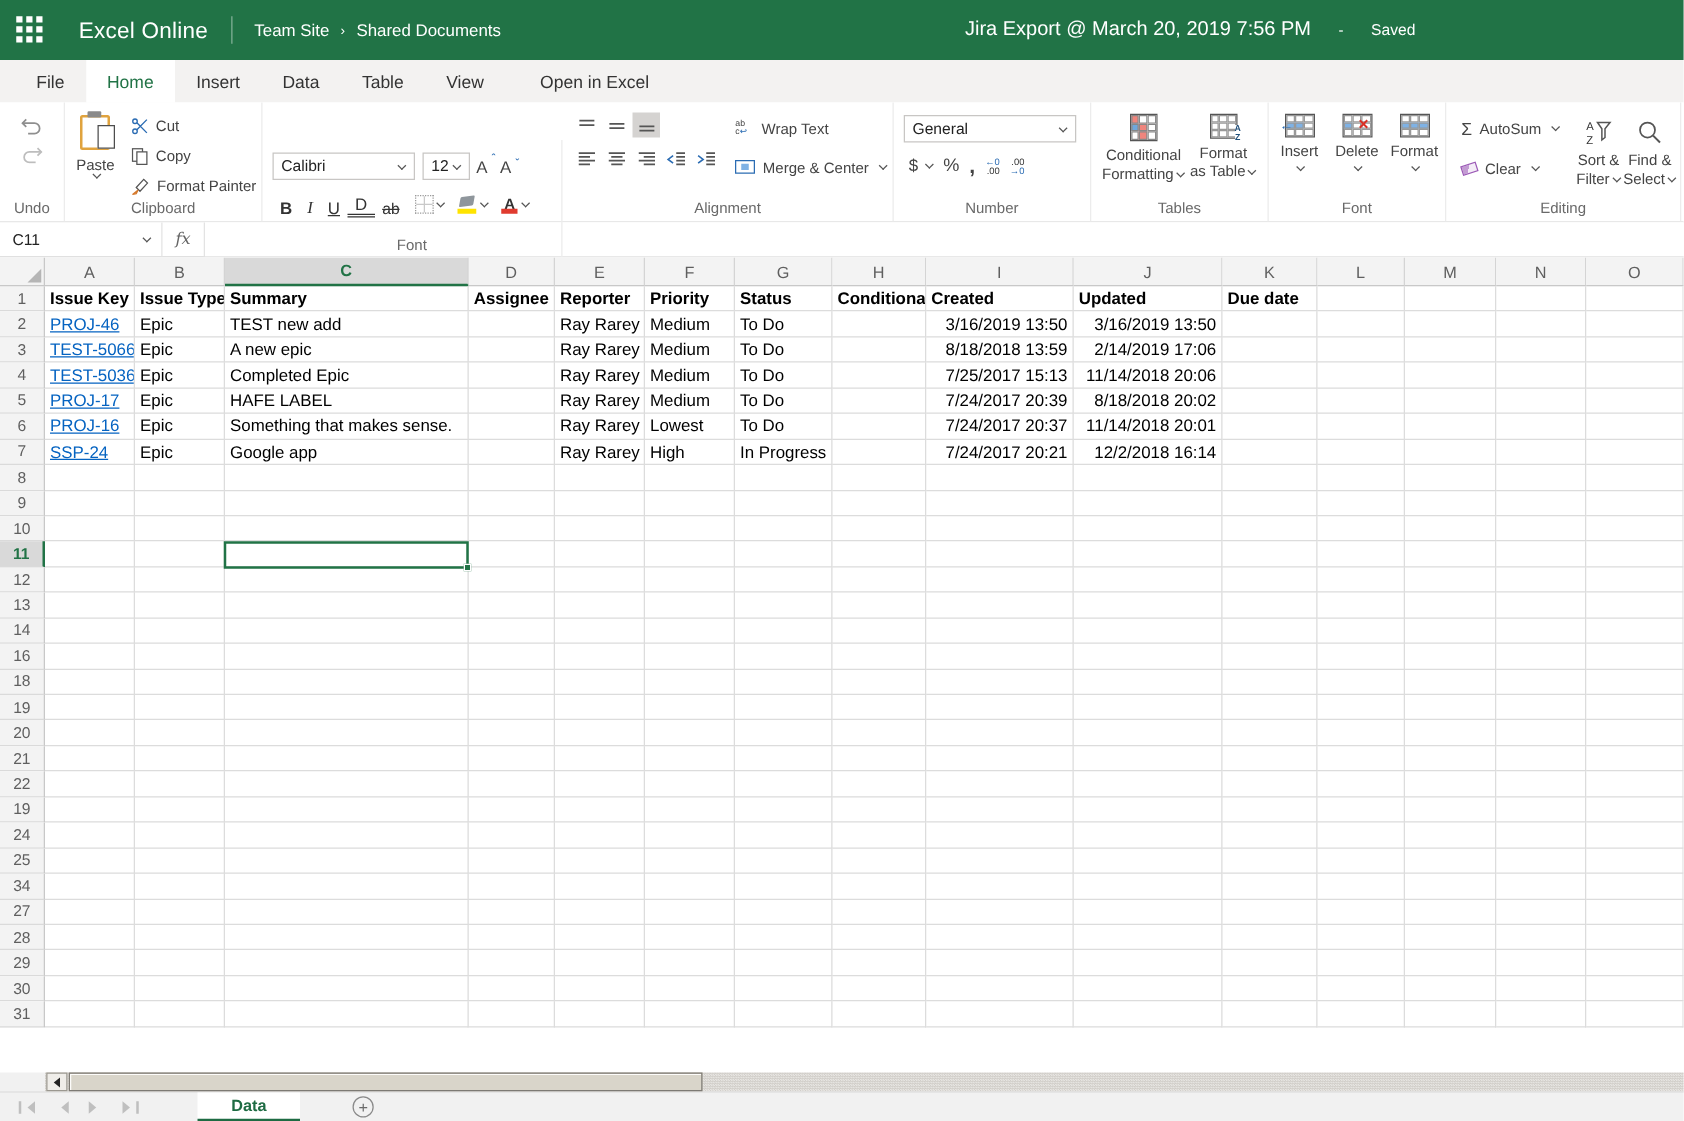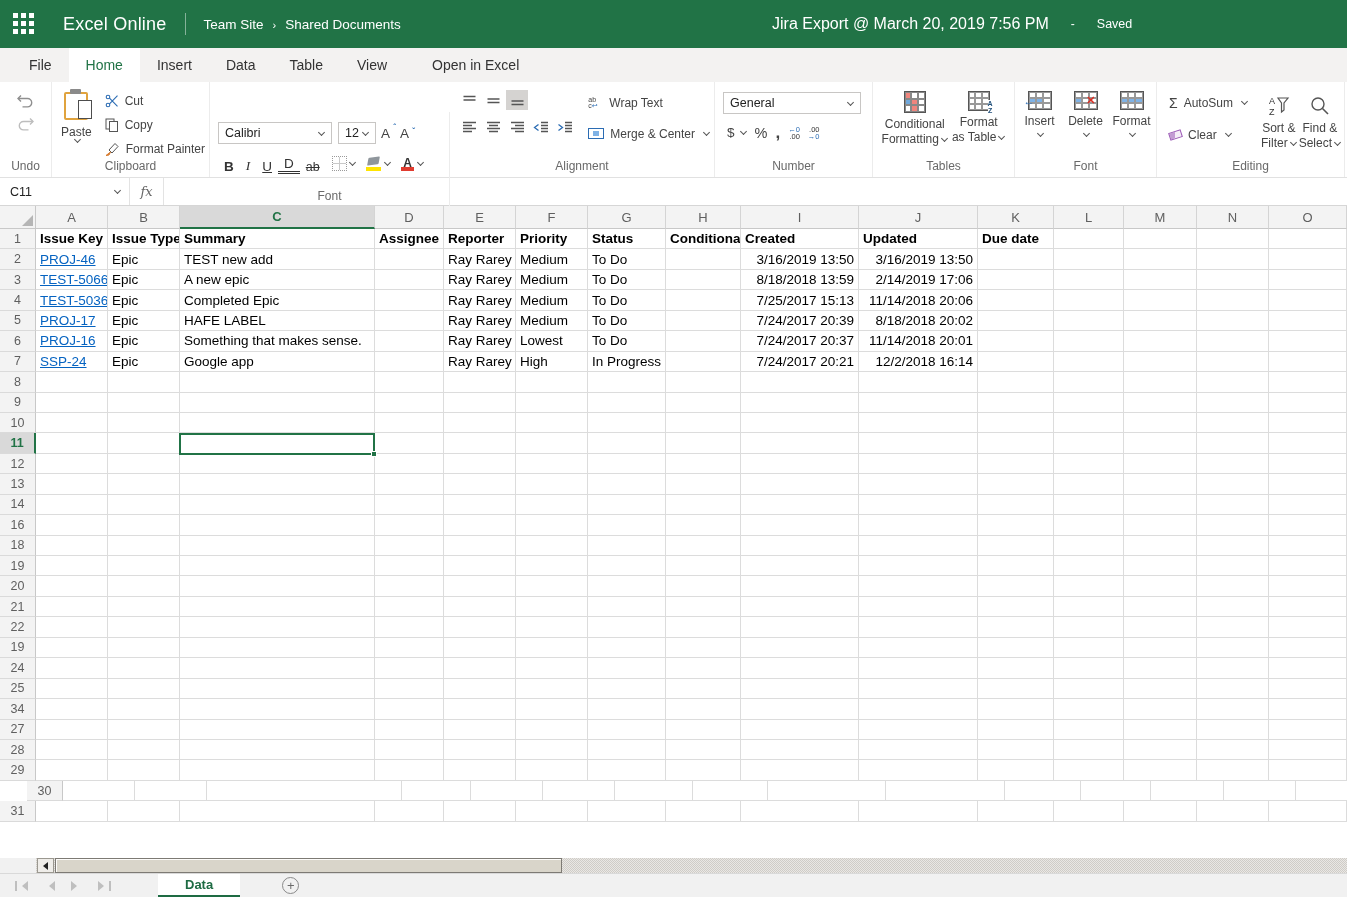--- a/index.html
+++ b/index.html
@@ -1047,21 +1047,21 @@
       <div class="cell" style="width: 78px;"></div>
       <div class="cell" style="width: 75px;"></div>
       <div class="cell" style="width: 118px;"></div>
       <div class="cell" style="width: 119px;"></div>
       <div class="cell" style="width: 76px;"></div>
       <div class="cell" style="width: 70px;"></div>
       <div class="cell" style="width: 73px;"></div>
       <div class="cell" style="width: 72px;"></div>
       <div class="cell" style="width: 78px;"></div>
     </div>
-    <div class="grid-row" style="height: 20.45px; padding-left: 27px;">
+    <div class="grid-row" style="height: 20.45px;">
       <div class="rowhead">30</div>
       <div class="cell" style="width: 72px;"></div>
       <div class="cell" style="width: 72px;"></div>
       <div class="cell" style="width: 195px;"></div>
       <div class="cell" style="width: 69px;"></div>
       <div class="cell" style="width: 72px;"></div>
       <div class="cell" style="width: 72px;"></div>
       <div class="cell" style="width: 78px;"></div>
       <div class="cell" style="width: 75px;"></div>
       <div class="cell" style="width: 118px;"></div>

